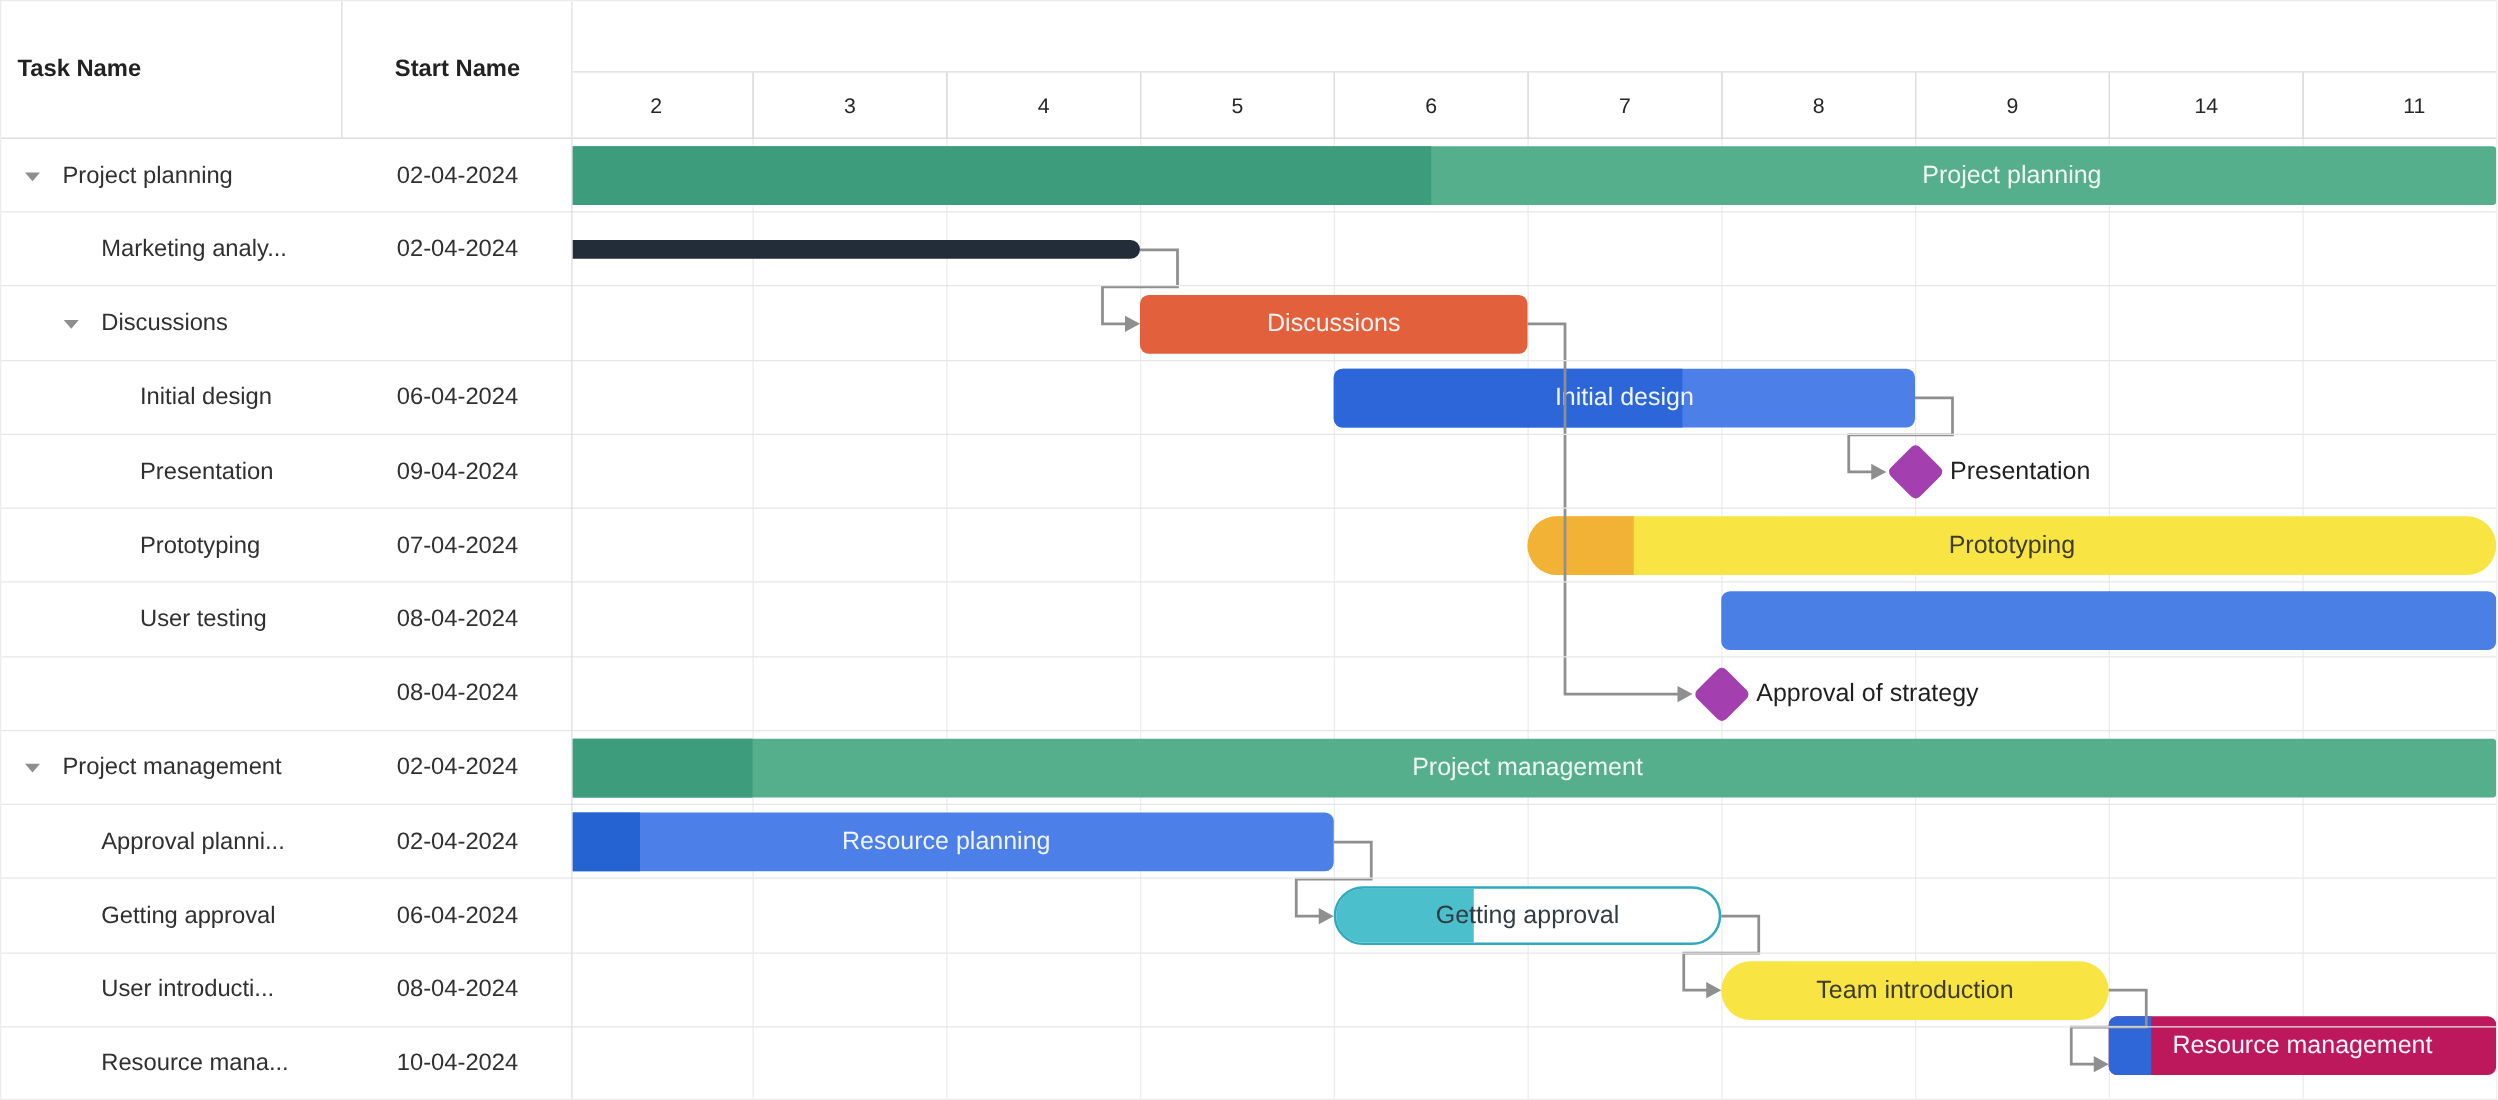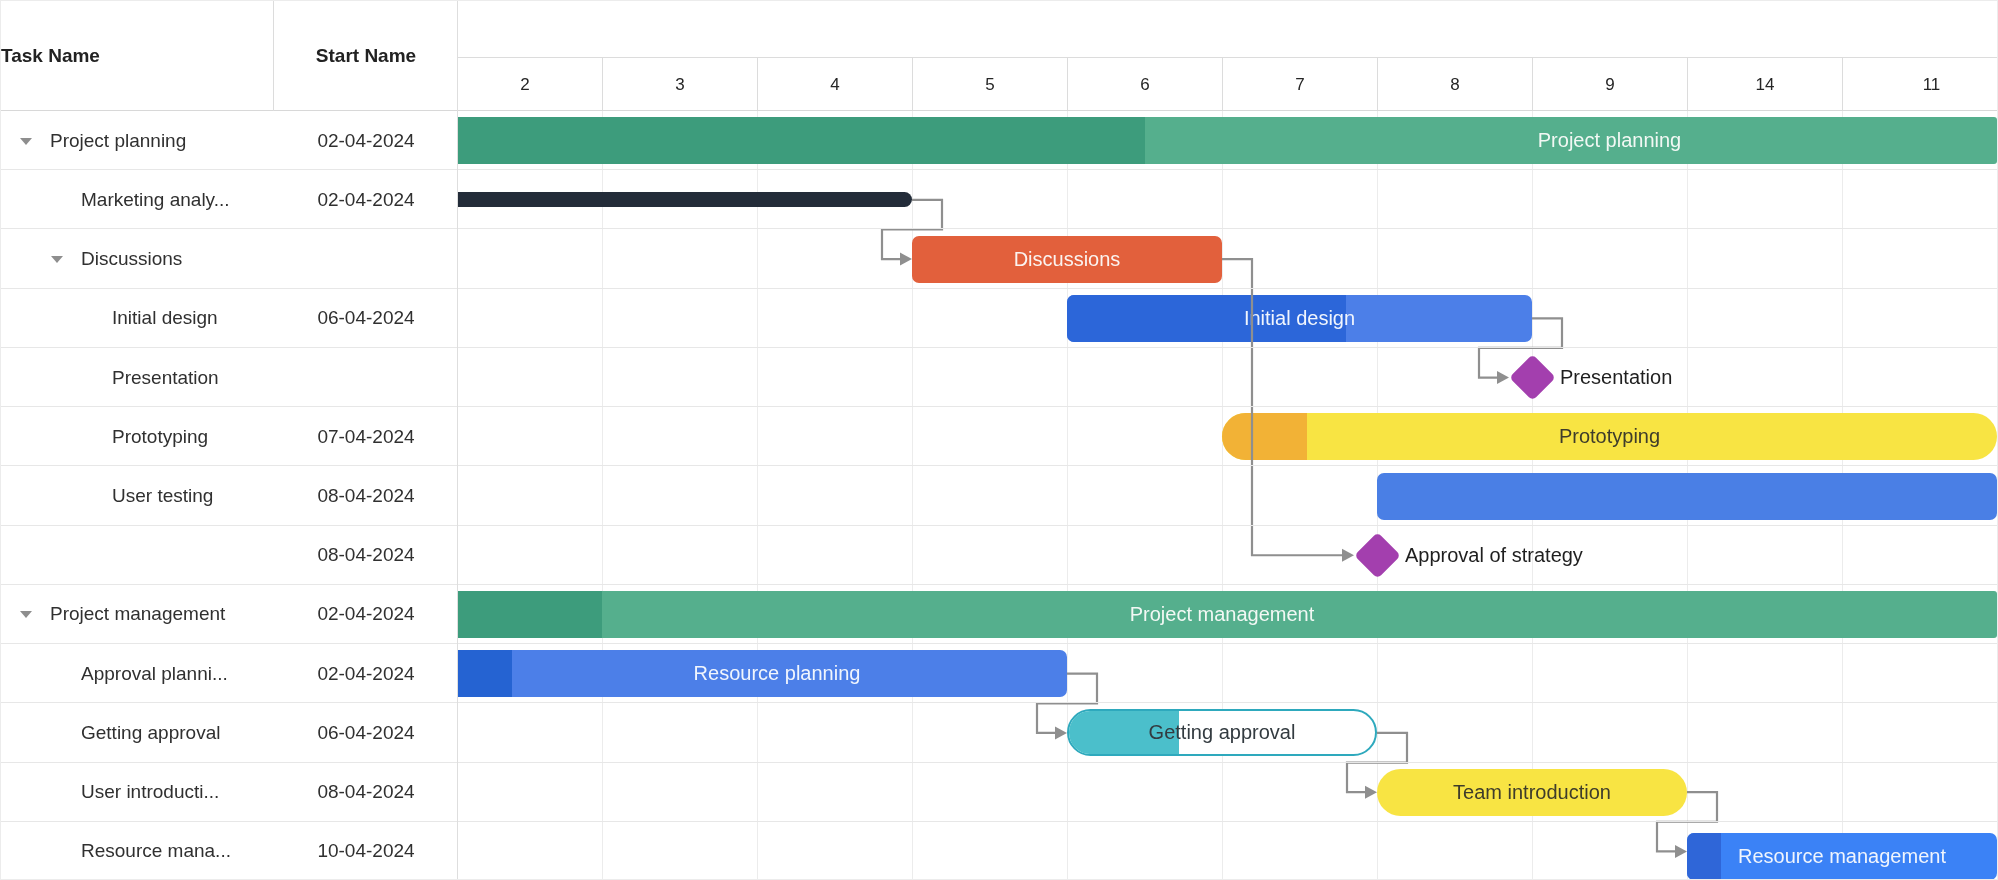--- a/index.html
+++ b/index.html
@@ -30,21 +30,21 @@
   .mile-label{position:absolute;display:flex;align-items:center;font-size:20px;
               white-space:nowrap;color:#1F1F1F;}
   svg.connectors{position:absolute;left:0;top:0;pointer-events:none;}
 </style>
 </head>
 <body>
 
 <div id="root">
 
   <div class="table-pane">
-    <div class="th-cell" style="left:0;top:0;width:273px;height:110px;">
+    <div class="th-cell" style="left:0;top:0;width:273px;height:110px;padding-left:13px;">
       <span>Task Name</span>
     </div>
     <div class="th-cell" style="left:273px;top:0;width:184px;height:110px;justify-content:center;">
       <span>Start Name</span>
     </div>
     <div id="table-rows">
         <div class="g-row" style="top: 110px; height: 59.2308px;">
           <div class="caret" style="left: 19px; top: 26.6154px;"></div>
           <div class="row-name" style="left: 49px;">Project planning</div>
           <div class="row-date">02-04-2024</div>
@@ -56,20 +56,21 @@
         <div class="g-row" style="top: 228.462px; height: 59.2308px;">
           <div class="caret" style="left: 50px; top: 26.6154px;"></div>
           <div class="row-name" style="left: 80px;">Discussions</div>
         </div>
         <div class="g-row" style="top: 287.692px; height: 59.2308px;">
           <div class="row-name" style="left: 111px;">Initial design</div>
           <div class="row-date">06-04-2024</div>
         </div>
         <div class="g-row" style="top: 346.923px; height: 59.2308px;">
           <div class="row-name" style="left: 111px;">Presentation</div>
+          <div class="row-date">09-04-2024</div>
         </div>
         <div class="g-row" style="top: 406.154px; height: 59.2308px;">
           <div class="row-name" style="left: 111px;">Prototyping</div>
           <div class="row-date">07-04-2024</div>
         </div>
         <div class="g-row" style="top: 465.385px; height: 59.2308px;">
           <div class="row-name" style="left: 111px;">User testing</div>
           <div class="row-date">08-04-2024</div>
         </div>
         <div class="g-row" style="top: 524.615px; height: 59.2308px;">
@@ -153,30 +154,30 @@
         </div>
         <div class="bar" style="left: 919px; top: 471.5px; width: 620px; height: 47px; background: rgb(74, 127, 229); border-radius: 7px;"></div>
         <div class="diamond" style="left: 902.5px; top: 537.731px; background: rgb(163, 63, 174);"></div>
         <div class="mile-label" style="left: 947px; top: 524.615px; height: 59.2308px; color: rgb(31, 31, 31);">Approval of strategy</div>
         <div class="bar" style="left: -11px; top: 589.962px; width: 1550px; height: 47px; background: rgb(85, 175, 141); border-radius: 3px;">
           <div class="progress" style="width: 155px; background: rgb(61, 156, 124); border-radius: 0px;"></div>
           <div class="bar-label" style="color: rgb(242, 248, 244); left: 50%; transform: translateX(-50%);">Project management</div>
         </div>
         <div class="bar" style="left: -11px; top: 649.192px; width: 620px; height: 47px; background: rgb(76, 127, 232); border-radius: 7px;">
           <div class="progress" style="width: 65.1px; background: rgb(37, 99, 210); border-radius: 7px 0px 0px 7px;"></div>
-          <div class="bar-label" style="color: rgb(240, 245, 253); left: 50%; transform: translateX(-50%); margin-left: 20px;">Resource planning</div>
+          <div class="bar-label" style="color: rgb(240, 245, 253); left: 50%; transform: translateX(-50%);">Resource planning</div>
         </div>
         <div class="bar" style="left: 609px; top: 708.423px; width: 310px; height: 47px; background: rgb(255, 255, 255); border-radius: 24px; border: 2px solid rgb(46, 169, 189);">
           <div class="progress" style="width: 109.6px; background: rgb(75, 191, 203); border-radius: 21px 0px 0px 21px;"></div>
           <div class="bar-label" style="color: rgb(51, 59, 64); left: 50%; transform: translateX(-50%);">Getting approval</div>
         </div>
         <div class="bar" style="left: 919px; top: 767.654px; width: 310px; height: 47px; background: rgb(248, 228, 67); border-radius: 24px;">
           <div class="bar-label" style="color: rgb(62, 60, 43); left: 50%; transform: translateX(-50%);">Team introduction</div>
         </div>
-        <div class="bar" style="left: 1229px; top: 832px; width: 310px; height: 47px; background: #3b82f6; border-radius: 7px;">
+        <div class="bar" style="left: 1229px; top: 812px; width: 310px; height: 47px; background: #be185d; border-radius: 7px;">
           <div class="progress" style="width: 34.1px; background: rgb(47, 102, 216); border-radius: 7px 0px 0px 7px;"></div>
           <div class="bar-label" style="color: rgb(240, 245, 253); left: 50%; transform: translateX(-50%);">Resource management</div>
         </div>
       </div>
     <svg id="dep-svg" class="connectors" width="1541" height="880" viewBox="0 0 1541 880">
         <path d="M454,198.84615384615384 H484 V228.46153846153845 H424 V258.0769230769231 H443" fill="none" stroke="#8F8F8F" stroke-width="2.2"></path>
         <polygon points="454,258.0769230769231 442,251.5769230769231 442,264.5769230769231" fill="#8F8F8F"></polygon>
         <path d="M1074,317.3076923076924 H1104 V346.9230769230769 H1021 V376.53846153846155 H1040" fill="none" stroke="#8F8F8F" stroke-width="2.2"></path>
         <polygon points="1051,376.53846153846155 1039,370.03846153846155 1039,383.03846153846155" fill="#8F8F8F"></polygon>
         <path d="M764,258.0769230769231 H794 V554.2307692307693 H885" fill="none" stroke="#8F8F8F" stroke-width="2.2"></path>

